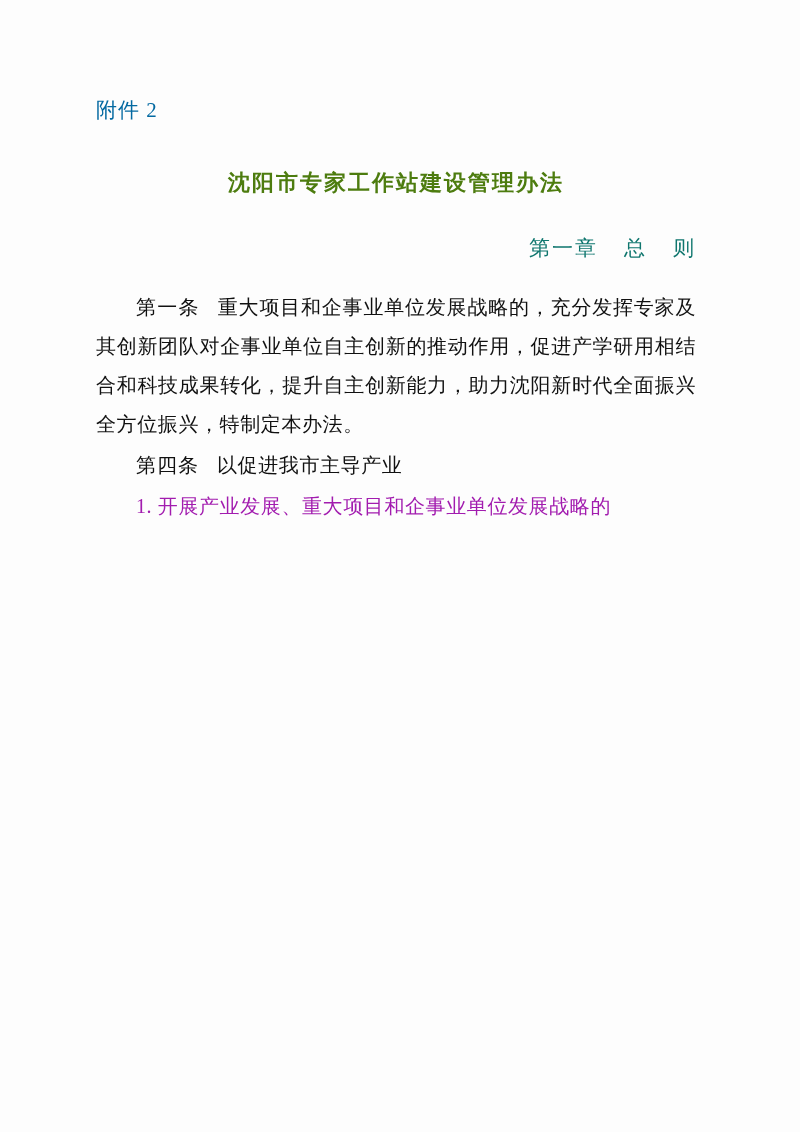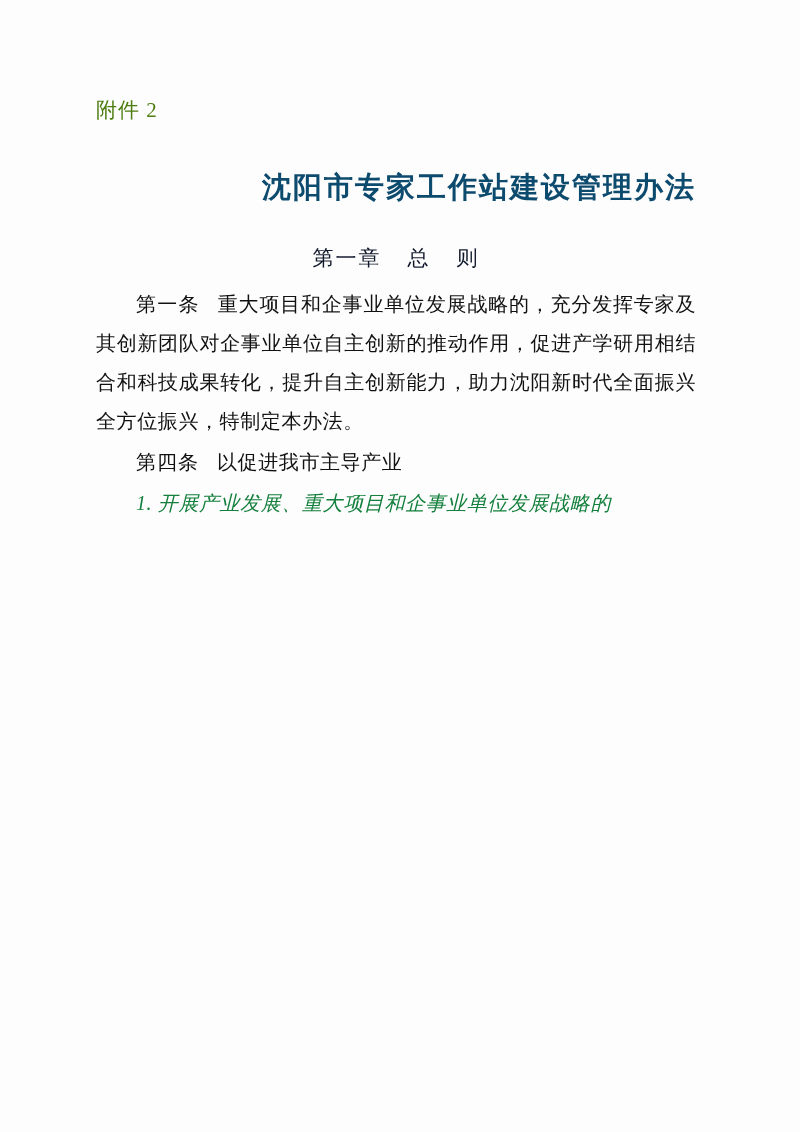--- a/index.html
+++ b/index.html
@@ -22,37 +22,37 @@
     height: 1132px;
     background: #fdfdfd;
     box-sizing: border-box;
     padding: 96px 104px 60px 96px;
   }
   .attachment-label {
     font-size: 21px;
     letter-spacing: 1px;
     margin: 0 0 44px 0;
     font-family: "Liberation Serif", "DejaVu Serif", serif;
-    color: #4d7c0f;
+    color: #0369a1;
   }
   .doc-title {
-    font-size: 29px;
+    font-size: 22px;
     font-weight: bold;
-    text-align: right;
+    text-align: center;
     letter-spacing: 2px;
     margin: 0 0 36px 0;
-    color: #0c4a6e;
+    color: #4d7c0f;
     font-family: "Liberation Serif", "DejaVu Serif", serif;
   }
   .chapter-heading {
     font-size: 21px;
-    text-align: center;
+    text-align: right;
     letter-spacing: 2px;
-    margin: 0 0 13px 0;
-    color: #0f172a;
+    margin: 0 0 26px 0;
+    color: #0f766e;
   }
   .chapter-heading .gap {
     display: inline-block;
     width: 26px;
   }
   p.body-para {
     font-size: 20px;
     line-height: 39px;
     margin: 0 0 2px 0;
     text-align: justify;
@@ -68,22 +68,21 @@
   p.body-para .spacer {
     display: inline-block;
     width: 18px;
   }
   .list-para {
     font-size: 20px;
     line-height: 39px;
     margin: 0;
     text-indent: 40px;
     letter-spacing: 0.6px;
-    color: #15803d;
-    font-style: italic;
+    color: #a21caf;
   }
 </style>
 </head>
 <body>
 
 <div class="page">
 
   <div class="attachment-label">附件 2</div>
 
   <h1 class="doc-title">沈阳市专家工作站建设管理办法</h1>

